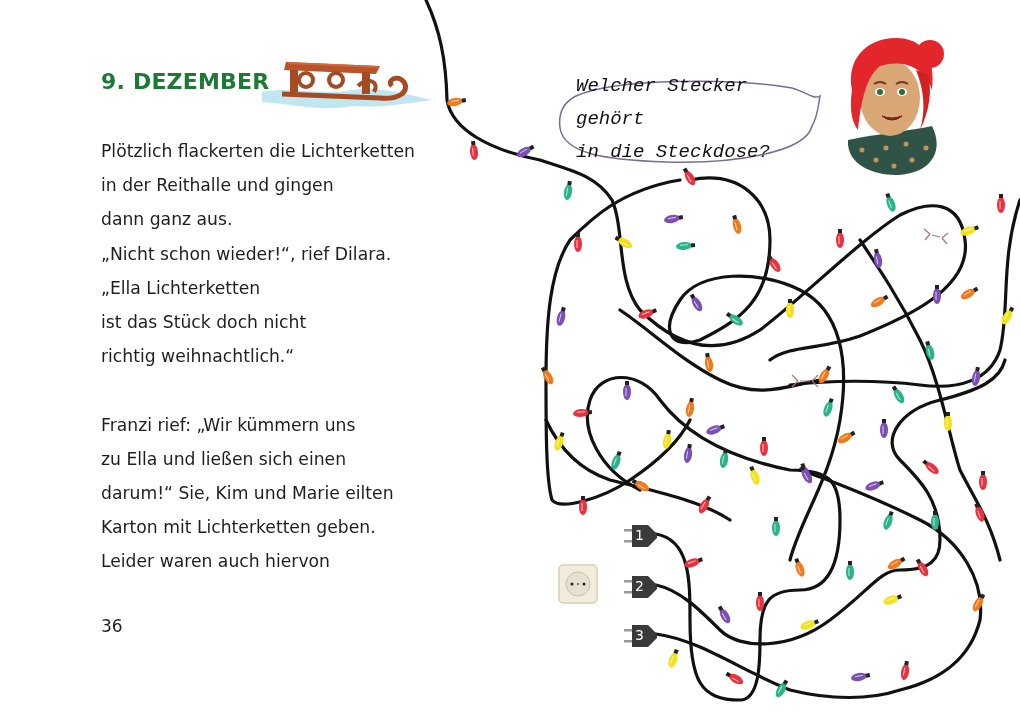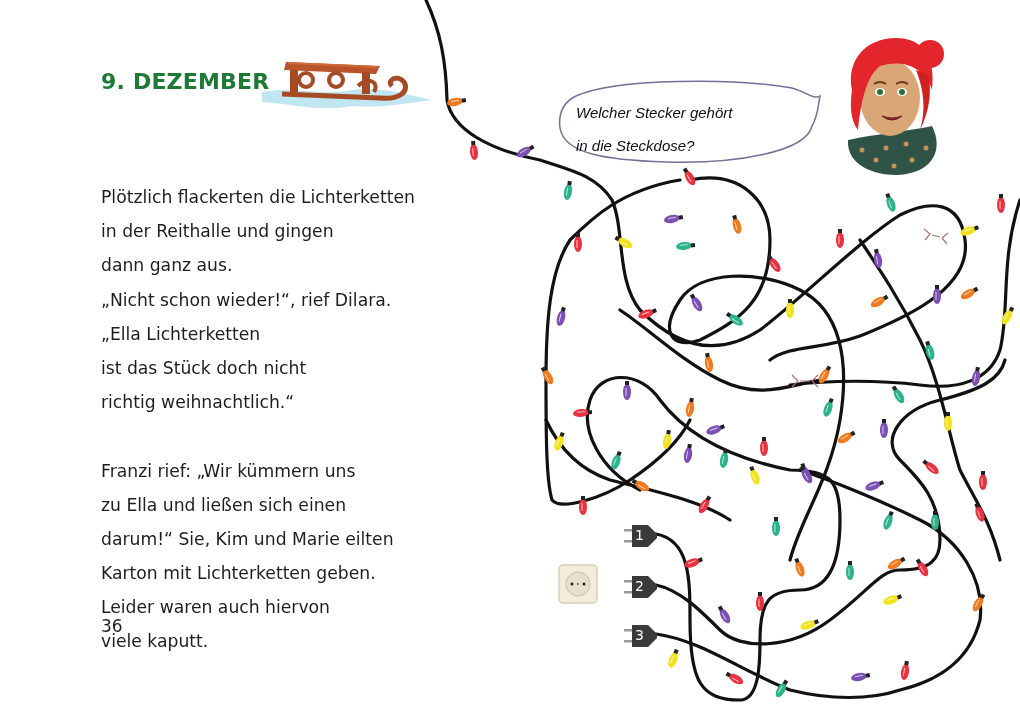--- a/index.html
+++ b/index.html
@@ -1,26 +1,26 @@
 <!DOCTYPE html>
 <html><head>
 <meta charset="utf-8">
 <style>
   html, body { margin:0; padding:0; background:#ffffff; }
   body { width:1020px; height:721px; position:relative; overflow:hidden; font-family:"DejaVu Sans", sans-serif; }
   .page { position:absolute; left:0; top:0; width:1020px; height:721px; background:#fff; }
   .heading { position:absolute; left:101px; top:69px; font-family:"DejaVu Sans", sans-serif; font-weight:bold; font-size:22px; color:#1c7a34; letter-spacing:0.2px; }
   .sled { position:absolute; left:262px; top:52px; width:170px; height:66px; }
-  .story { position:absolute; left:101px; top:137px; width:360px; font-family:"DejaVu Sans", sans-serif; font-size:17.2px; color:#1e1e1e;margin-top:46px; }
+  .story { position:absolute; left:101px; top:137px; width:360px; font-family:"DejaVu Sans", sans-serif; font-size:17.2px; color:#1e1e1e; }
   .story .line { height:34.2px; line-height:28px; white-space:nowrap; }
   .story .gap { height:34.2px; }
   .page-number { position:absolute; left:101px; top:616px; font-size:17px; color:#1e1e1e; font-family:"DejaVu Sans", sans-serif; }
   .maze { position:absolute; left:0; top:0; width:1020px; height:721px; }
   .bubble { position:absolute; left:556px; top:76px; width:270px; height:90px; }
-  .bubble-text { position:absolute; left:576px; top:96px; width:240px; font-family:Liberation Sans, sans-serif; font-style:italic; font-size:15px; color:#111; line-height:33px; }
+  .bubble-text { position:absolute; left:576px; top:70px; width:240px; font-family:Liberation Mono, monospace; font-style:italic; font-size:19px; color:#111; line-height:33px; }
   .portrait { position:absolute; left:836px; top:30px; width:120px; height:150px; }
   .socket { position:absolute; left:558px; top:564px; width:40px; height:40px; }
   .plug { position:absolute; width:34px; height:24px; }
   .plug-label { position:absolute; font-size:14px; color:#fff; font-family:"DejaVu Sans", sans-serif; }
 </style>
 </head>
 <body>
 
 <div class="page">
 
@@ -45,21 +45,20 @@
     <div class="line">„Nicht schon wieder!“, rief Dilara.</div>
     <div class="line">„Ella Lichterketten</div>
     <div class="line">ist das Stück doch nicht</div>
     <div class="line">richtig weihnachtlich.“</div>
     <div class="gap"></div>
     <div class="line">Franzi rief: „Wir kümmern uns</div>
     <div class="line">zu Ella und ließen sich einen</div>
     <div class="line">darum!“ Sie, Kim und Marie eilten</div>
     <div class="line">Karton mit Lichterketten geben.</div>
     <div class="line">Leider waren auch hiervon</div>
-    <div class="line">viele kaputt.</div>
   </div>
 
   <div class="page-number">36</div>
 
   <svg class="maze" viewBox="0 0 1020 721">
     <defs>
       <g id="bulb-r">
           <ellipse cx="0" cy="0" rx="4" ry="8" fill="#e8323f"></ellipse>
           <rect x="-2" y="-11" width="4" height="4" fill="#222"></rect>
           <path d="M-1,-4 L-1,4" stroke="#fff" stroke-width="1" opacity="0.7"></path>

